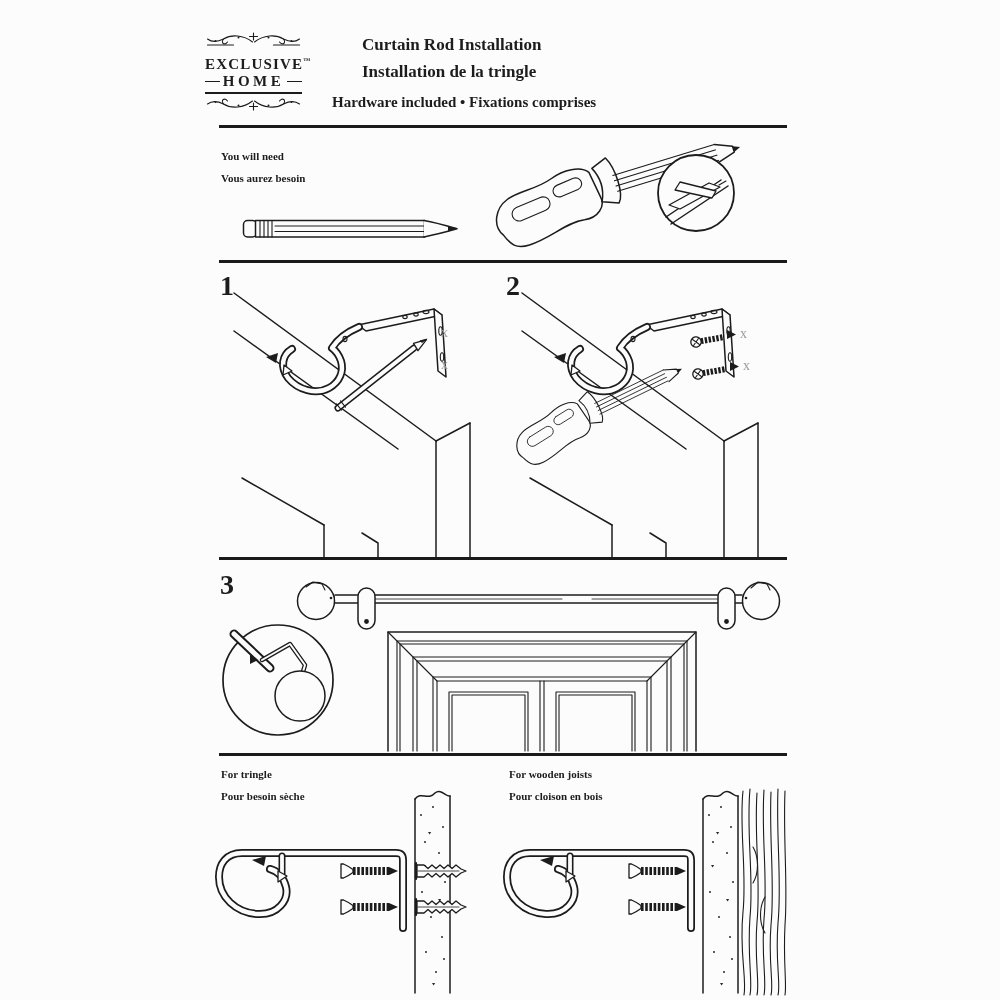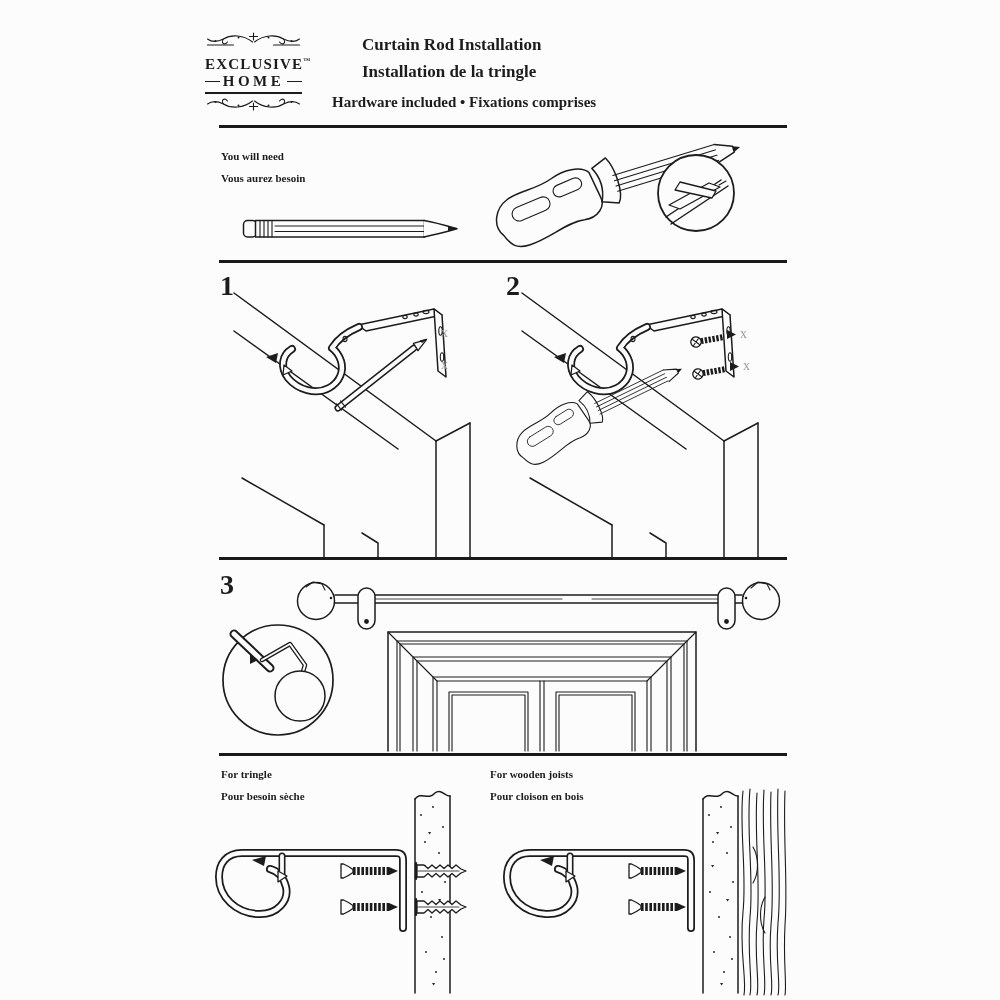--- a/index.html
+++ b/index.html
@@ -308,21 +308,21 @@
     <line x1="141" y1="84" x2="177" y2="84" style="stroke:#1c1c1c;stroke-width:8;stroke-dasharray:2.6 1.6"></line>
     <polygon class="ink" points="177,80 186,84 177,88"></polygon>
   </g>
   <g transform="translate(0,36)">
     <path class="lnf2" d="M129,77 L129,91 L131.5,91 C136,89 139,87 141,85.5 L141,82.5 C139,81 136,79 131.5,77 Z"></path>
     <line x1="141" y1="84" x2="177" y2="84" style="stroke:#1c1c1c;stroke-width:8;stroke-dasharray:2.6 1.6"></line>
     <polygon class="ink" points="177,80 186,84 177,88"></polygon>
   </g>
 </svg>
 
-<div class="abs seclabel" style="left:490px;top:764px">
+<div class="abs seclabel" style="left:509px;top:764px">
   <div>For wooden joists</div>
   <div>Pour cloison en bois</div>
 </div>
 <svg class="abs" style="left:497px;top:787px" width="293" height="211" viewBox="0 0 293 211">
   <g>
     <path class="ln2" d="M246,4 C242,40 250,85 246,125 C242,165 250,192 247,208"></path>
     <path class="ln2" d="M253,2 C249,45 257,90 253,130 C250,170 256,195 253,208"></path>
     <path class="ln2" d="M260,6 C257,50 264,95 260,135 C257,172 263,196 260,208"></path>
     <path class="ln2" d="M267,3 C264,48 271,92 267,132 C264,170 270,194 267,208"></path>
     <path class="ln2" d="M274,5 C272,52 278,98 274,138 C271,175 277,198 274,208"></path>

